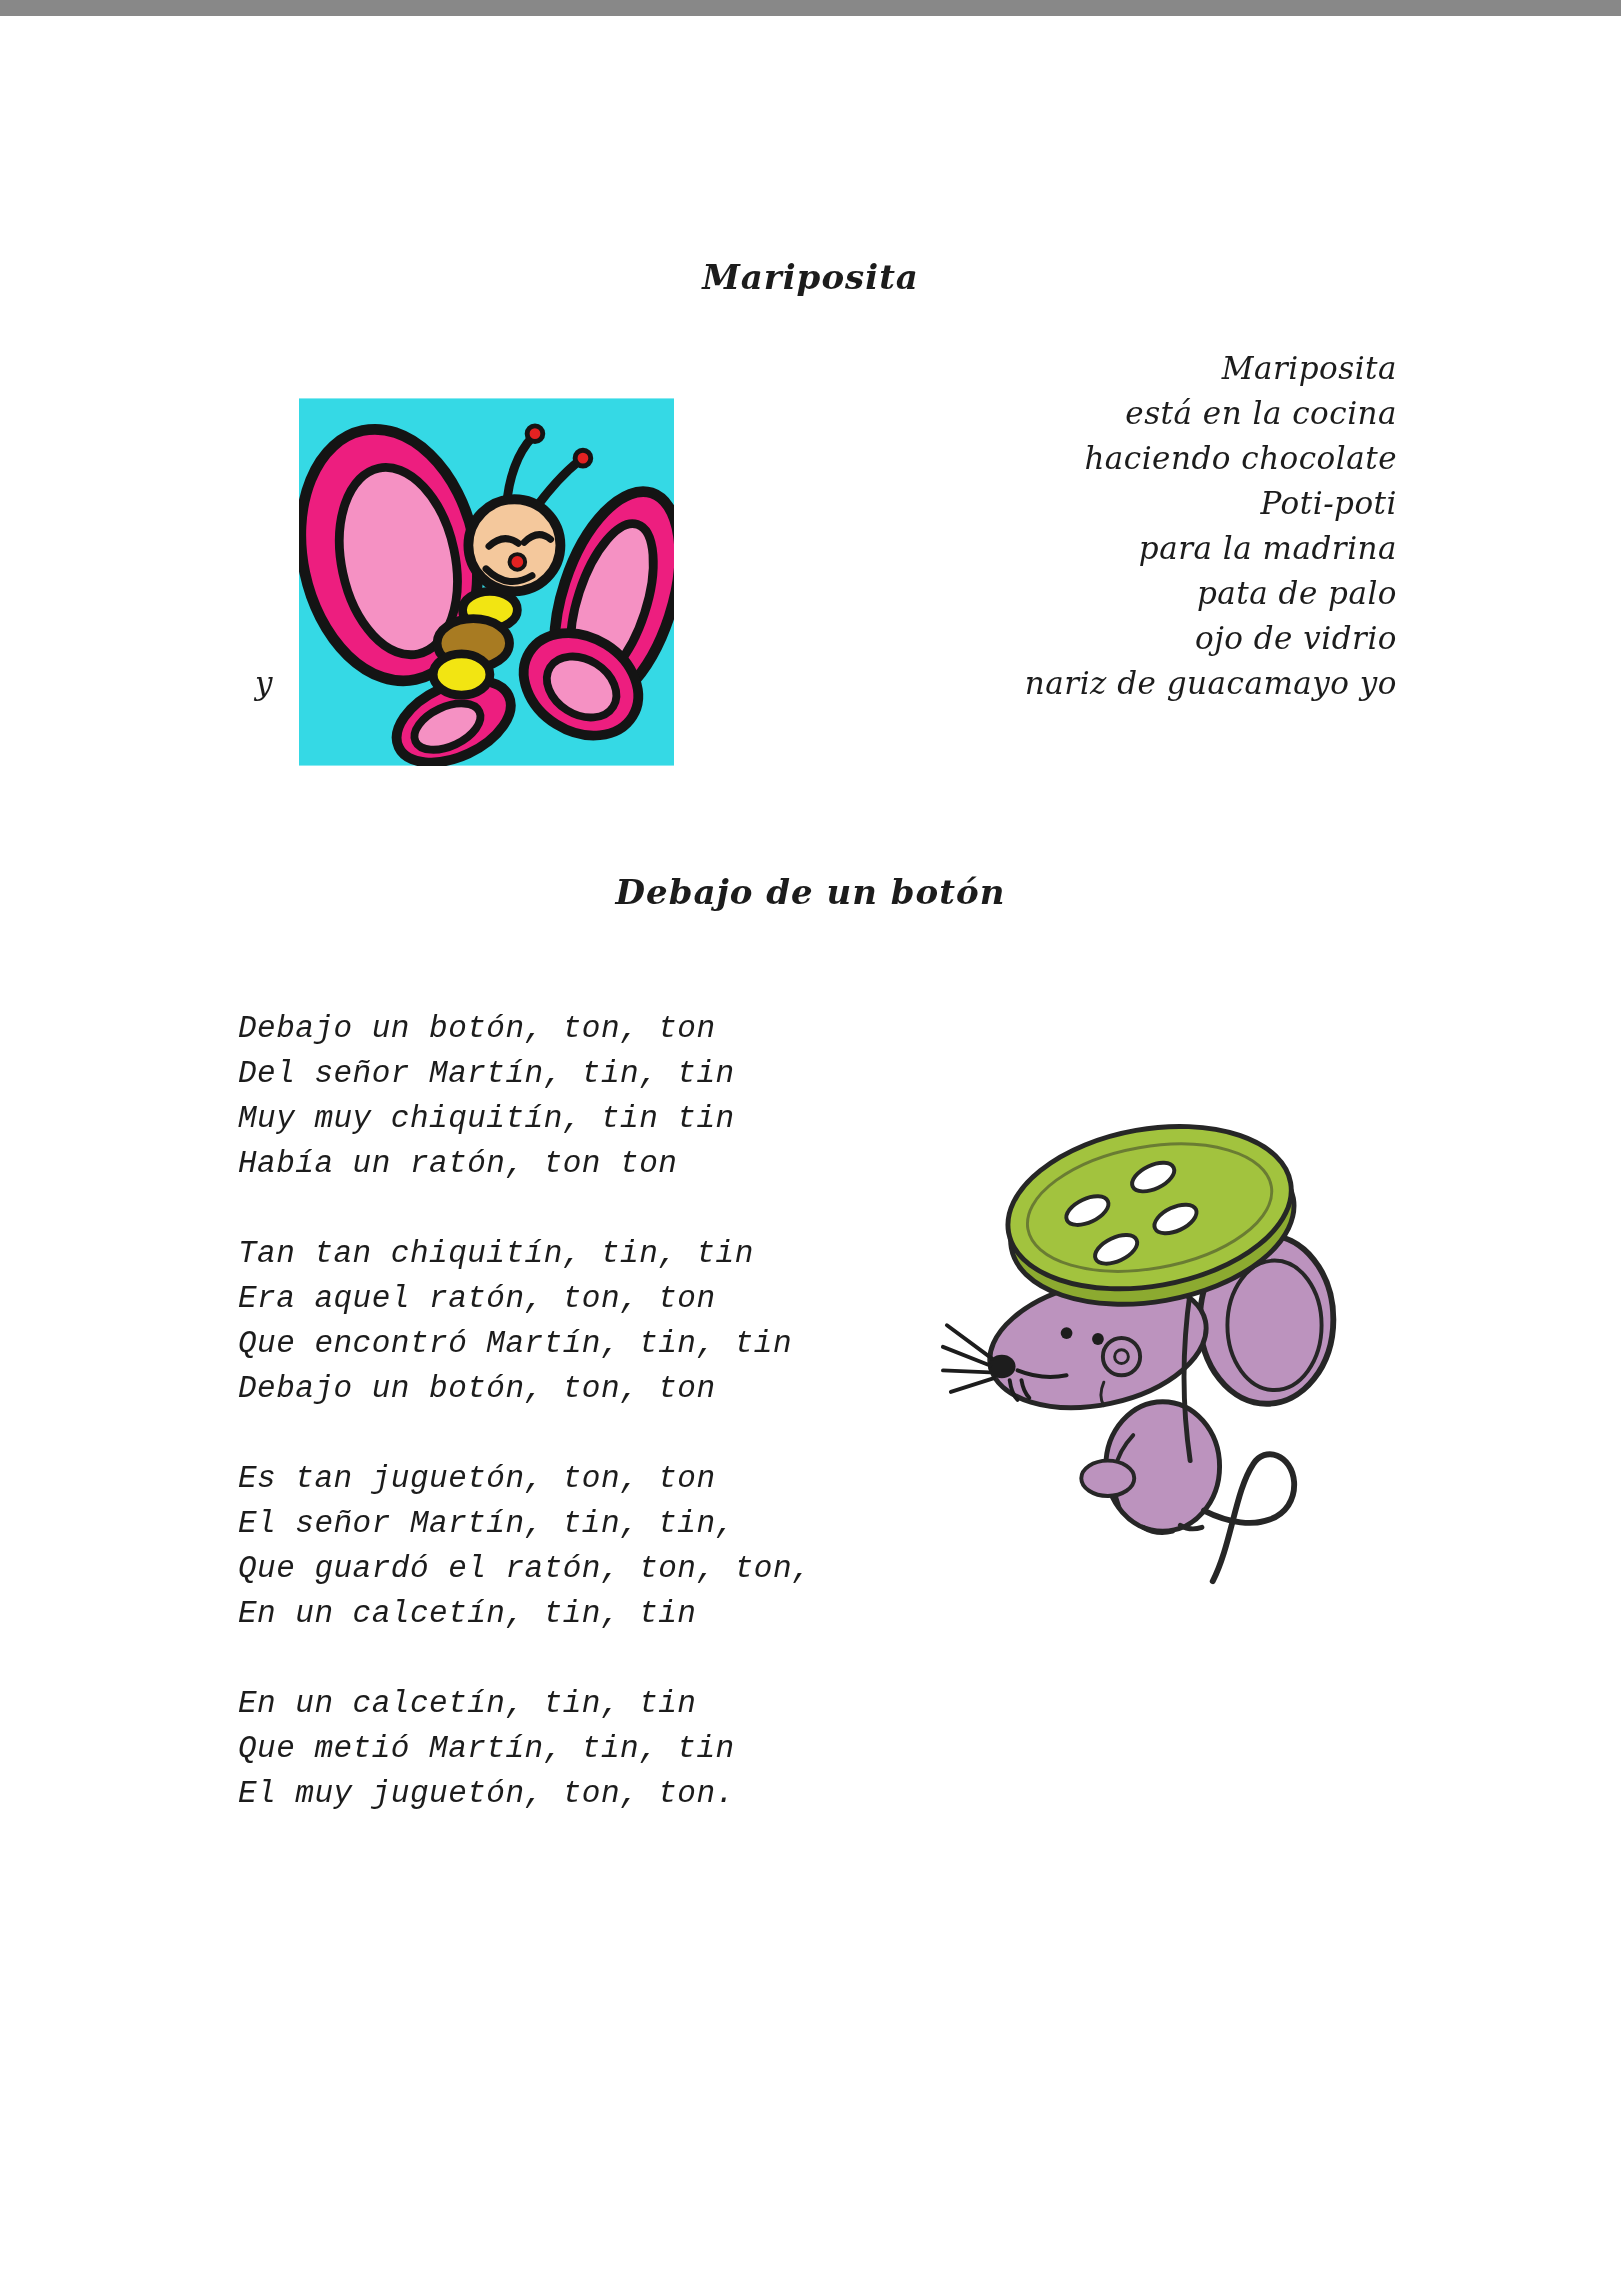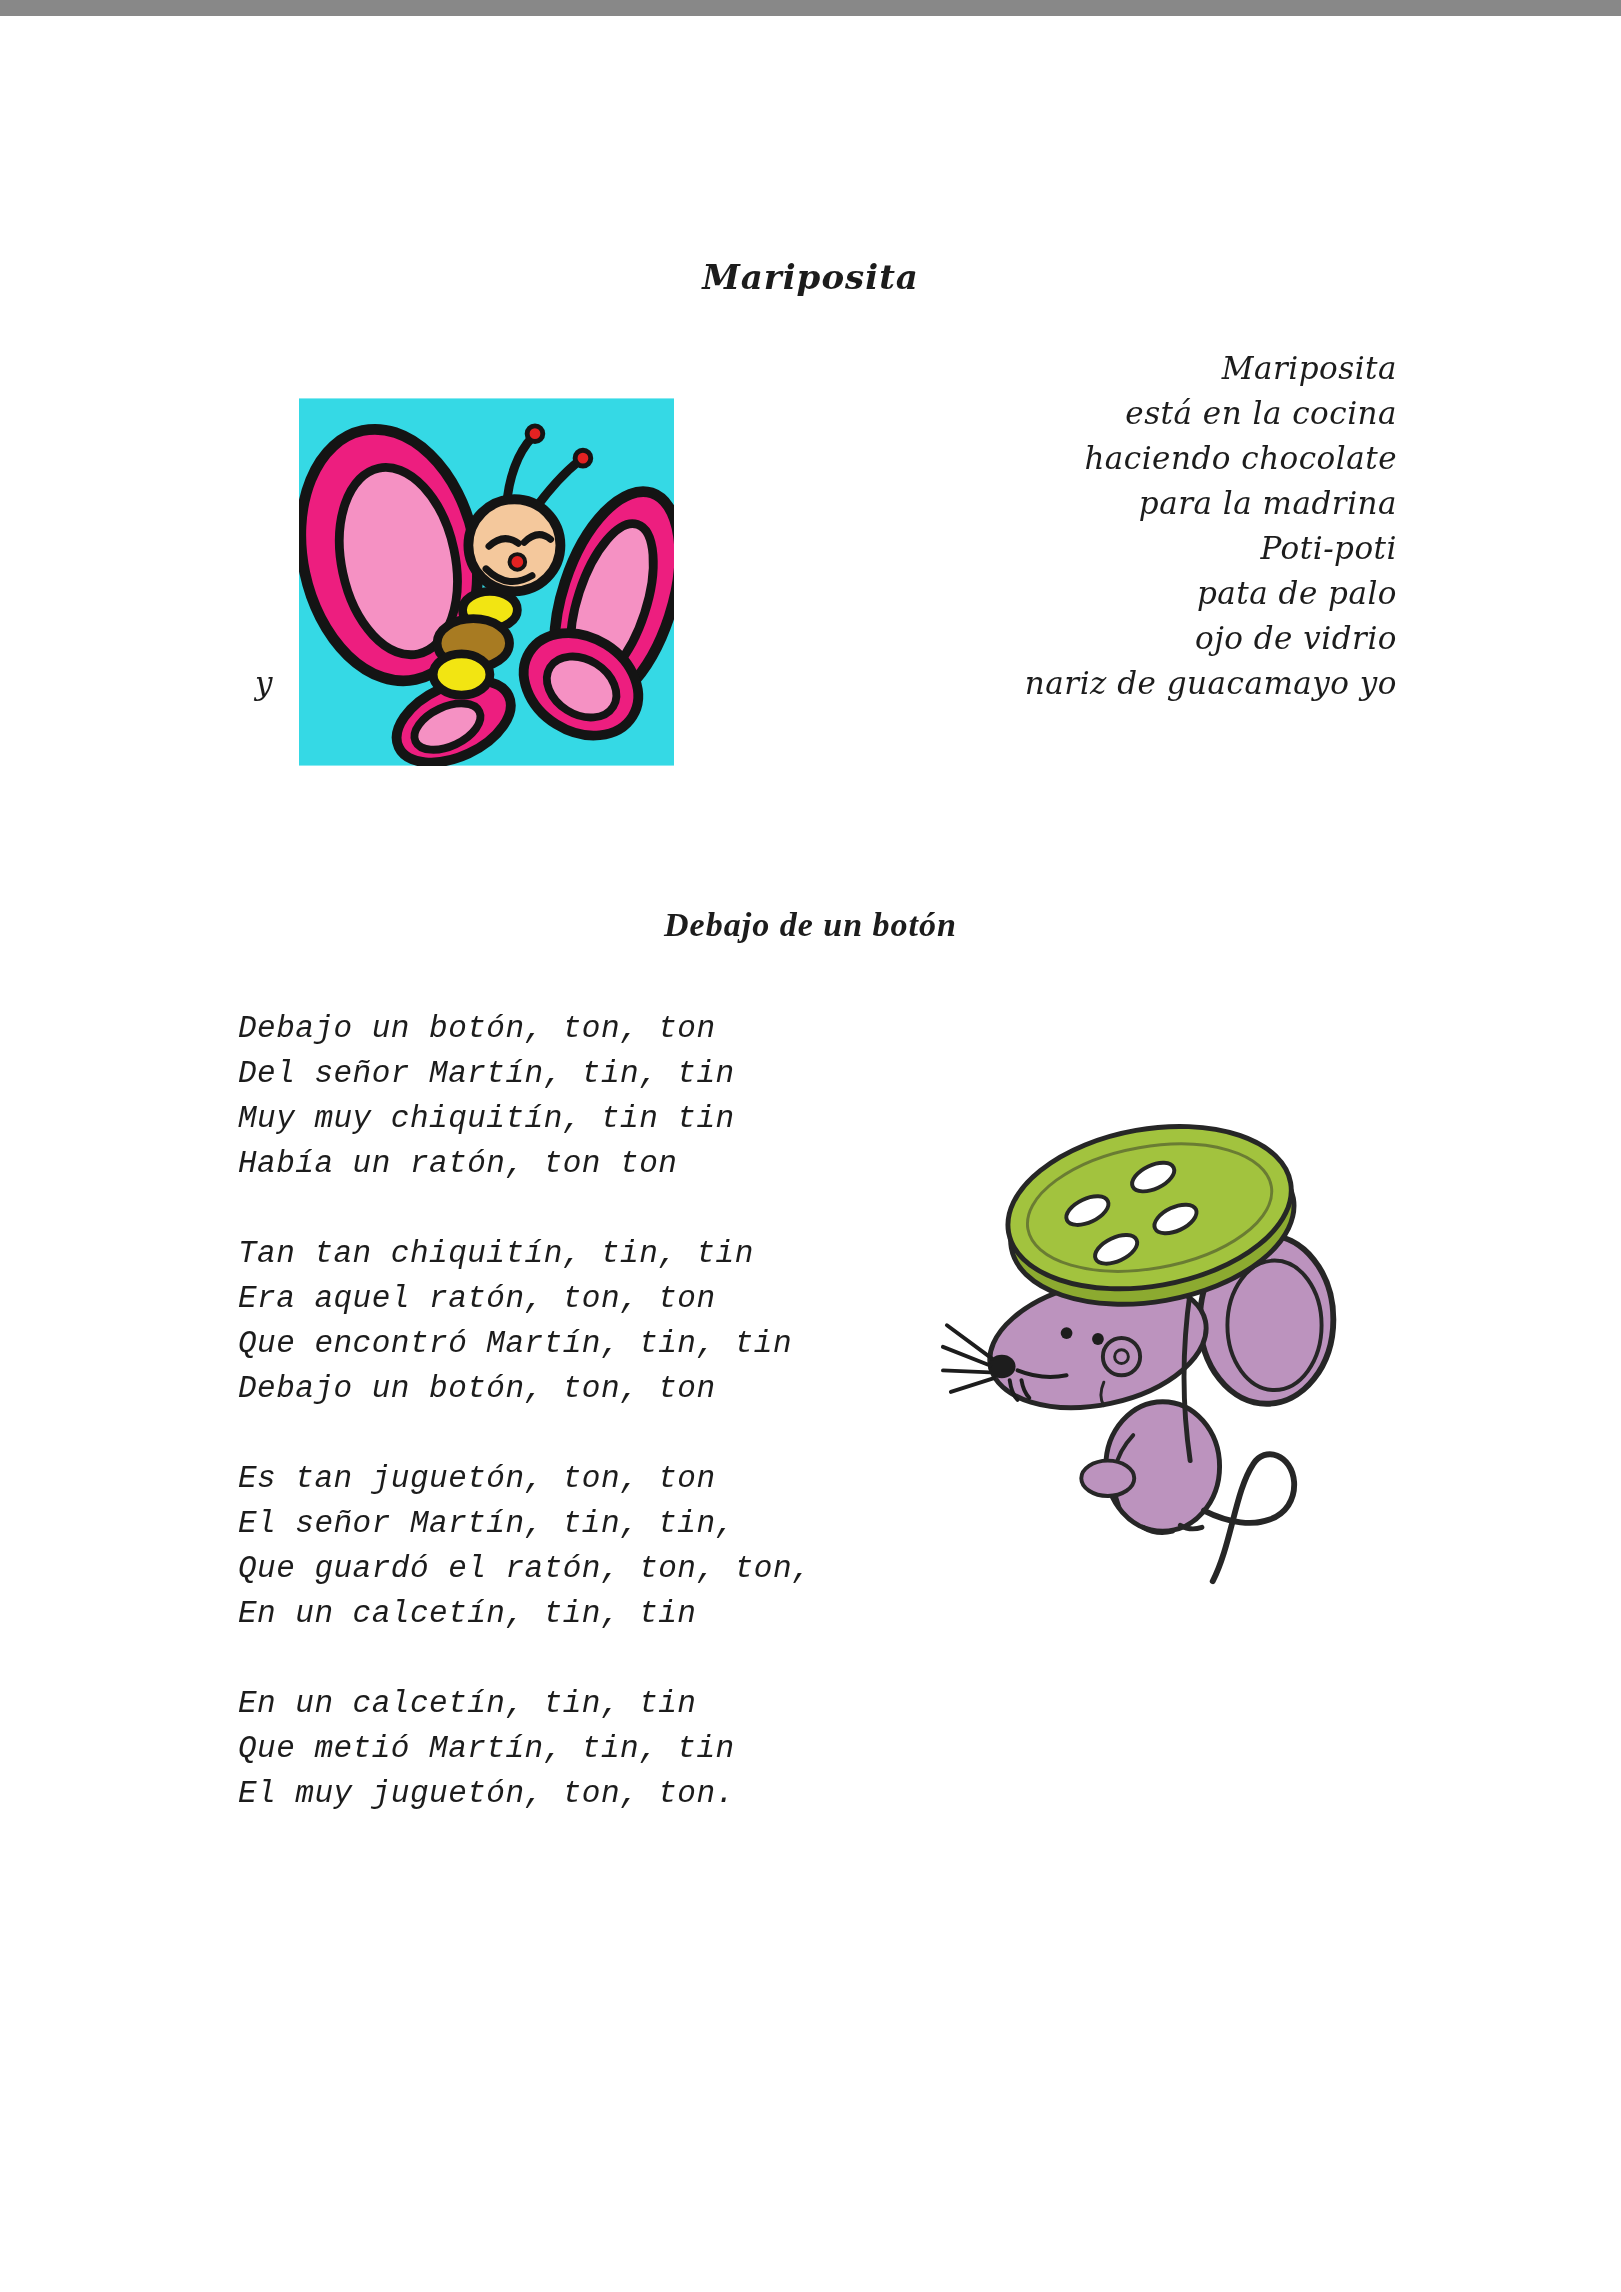--- a/index.html
+++ b/index.html
@@ -6,21 +6,21 @@
   .page {
     position:relative; width:1621px; height:2293px; margin:16px auto;
     background:#ffffff; overflow:hidden;
     font-family:"DejaVu Serif", serif; font-style:italic; color:#1c1c1c;
   }
   .title {
     position:absolute; left:0; width:100%; margin:0;
     text-align:center; font-size:34px; font-weight:bold; letter-spacing:1px;
   }
   .t1 { top:241px; }
-  .t2 { top:890px;font-family:Liberation Serif, serif; }
+  .t2 { top:856px; }
   .poem1 {
     position:absolute; top:330px; right:224px;
     text-align:right; font-size:31px; line-height:45px; letter-spacing:0.5px;
     white-space:nowrap;
   }
   .conj { position:absolute; left:255px; top:649px; font-size:31px; }
   .stanzas {
     position:absolute; left:238px; top:990px;
     font-size:31px; line-height:45px; letter-spacing:0.5px; white-space:nowrap;
   }
@@ -35,22 +35,22 @@
 <body>
 
 <div class="page">
 
   <h1 class="title t1">Mariposita</h1>
 
   <div class="poem1">
     <span class="line">Mariposita</span>
     <span class="line">está en la cocina</span>
     <span class="line">haciendo chocolate</span>
+    <span class="line">Poti-poti</span>
     <span class="line">para la madrina</span>
-    <span class="line">Poti-poti</span>
     <span class="line">pata de palo</span>
     <span class="line">ojo de vidrio</span>
     <span class="line">nariz de guacamayo yo</span>
   </div>
 
   <figure class="butterfly-fig">
     <svg viewBox="0 0 383 375" width="375" height="368">
       <rect x="0" y="0" width="383" height="375" fill="#35D9E5"></rect>
 
       <g transform="rotate(-12 92 160)">

